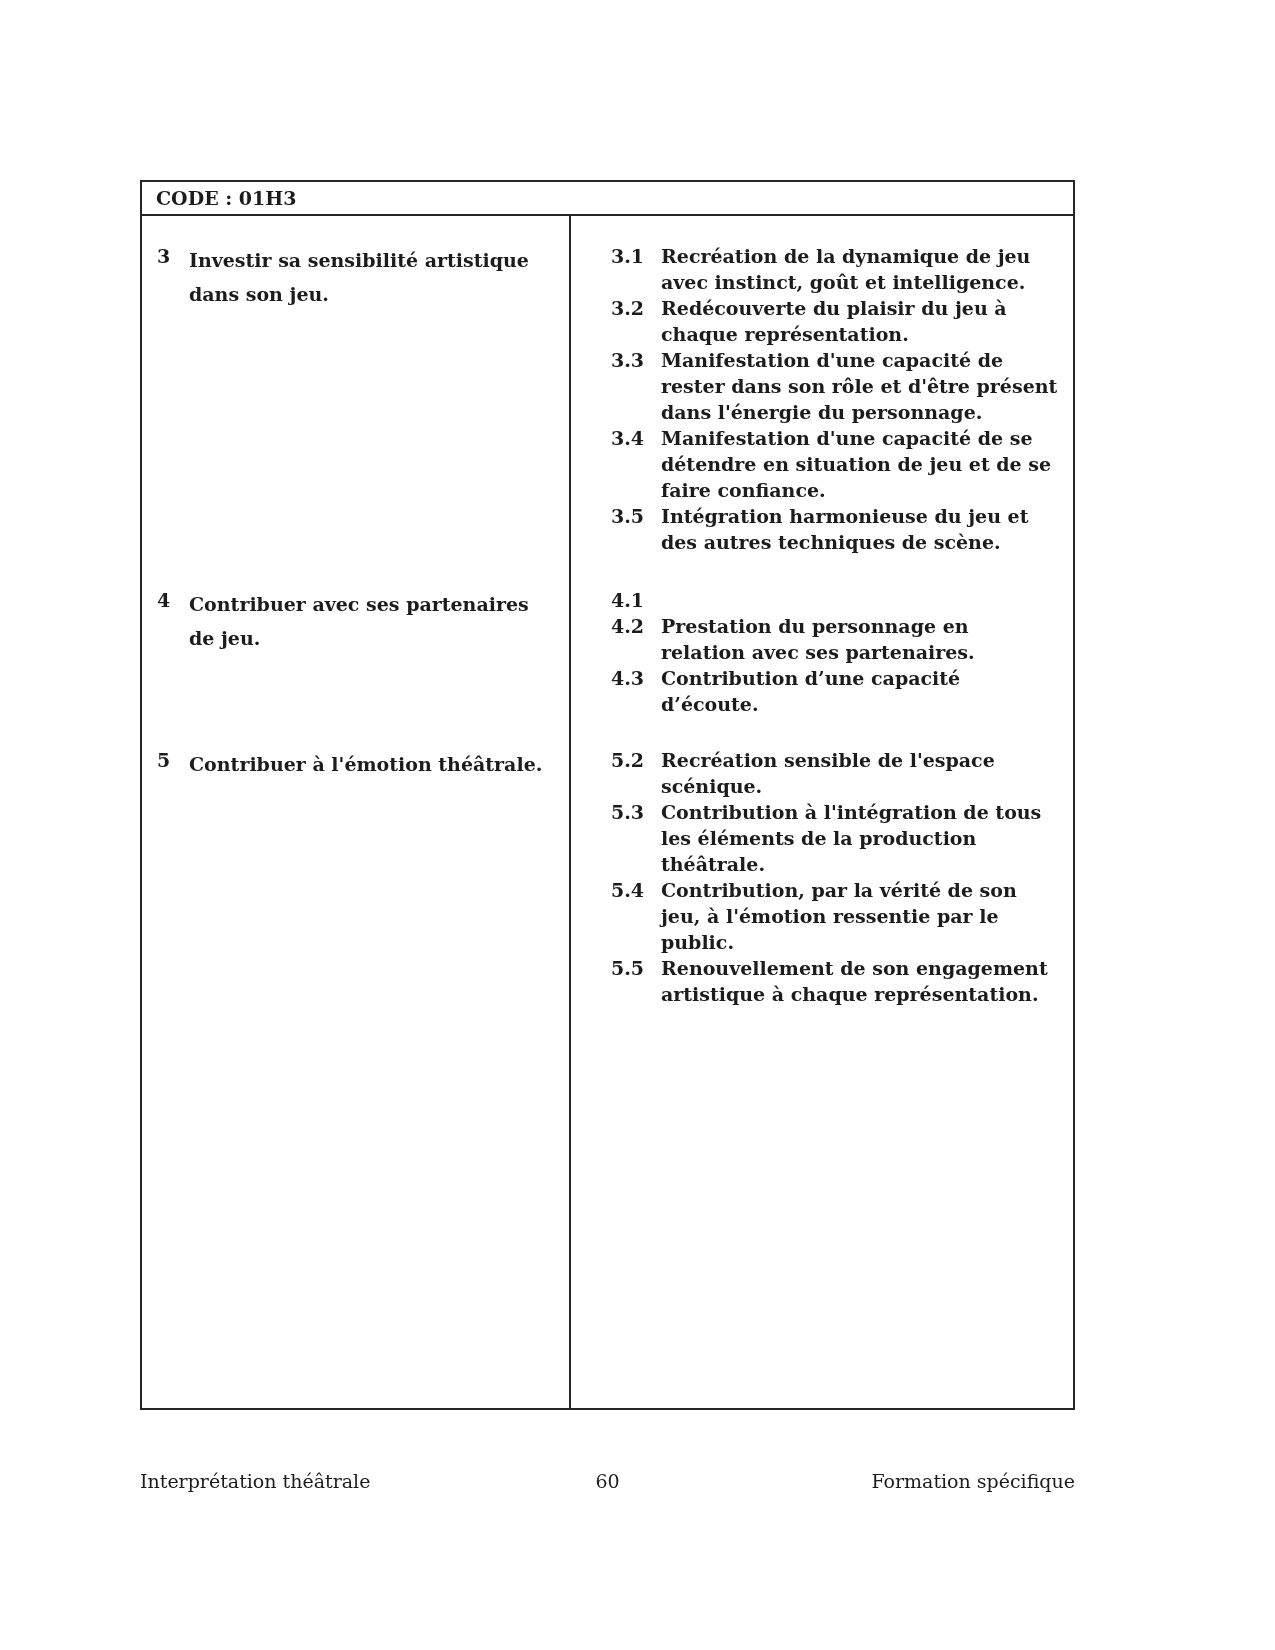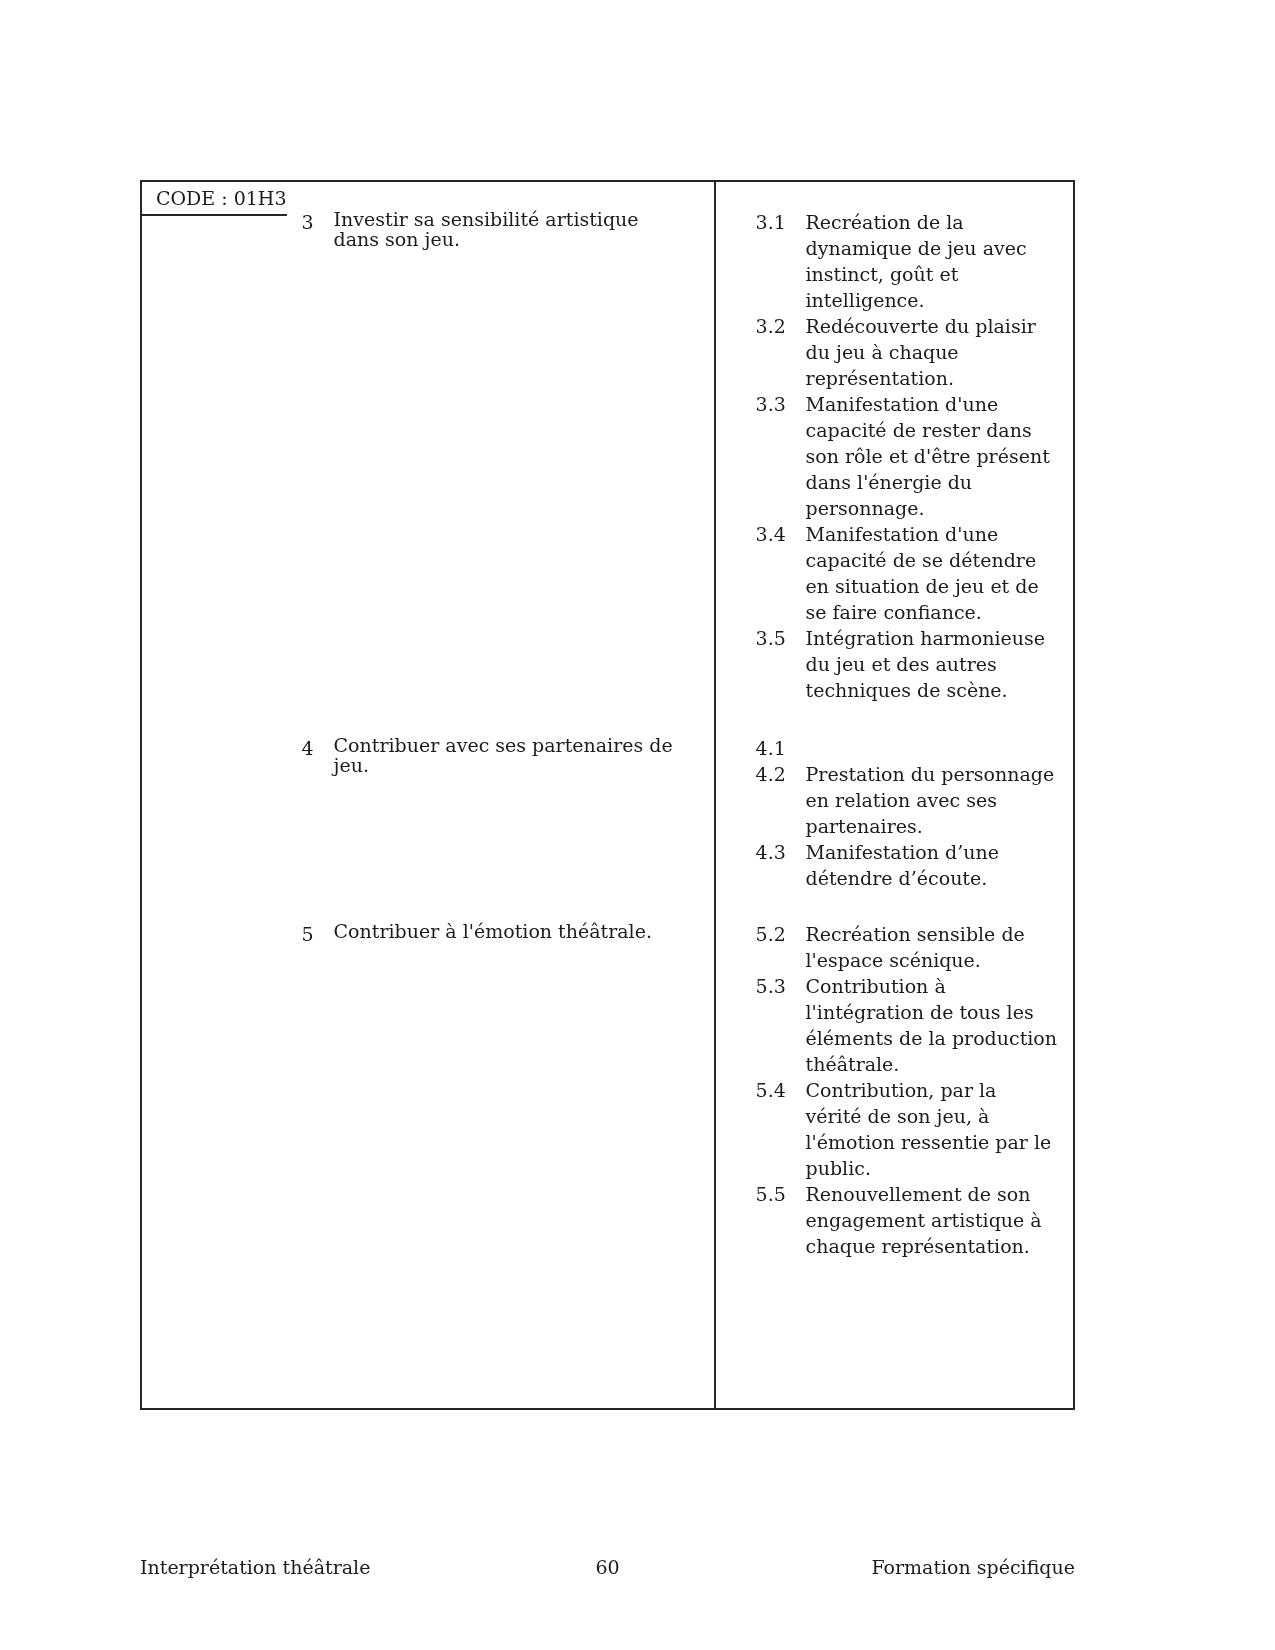--- a/index.html
+++ b/index.html
@@ -19,21 +19,22 @@
     overflow: hidden;
   }
   .doc-table {
     position: absolute;
     left: 140px;
     top: 180px;
     width: 935px;
     height: 1230px;
     border: 2px solid #262626;
     display: flex;
-    flex-direction: row;
+    flex-direction: column;
+    font-weight: bold;
   }
   .code-row {
     height: 34px;
     flex: none;
     border-bottom: 2px solid #262626;
     display: flex;
     align-items: center;
     padding-left: 14px;
     font-size: 19px;
   }
@@ -66,21 +67,21 @@
   }
   .comp-num {
     width: 32px;
     flex: none;
     font-size: 19px;
     line-height: 26px;
   }
   .comp-text {
     flex: 1;
     font-size: 19px;
-    line-height: 20px;
+    line-height: 34px;
   }
   .cell-right {
     flex: 1;
     padding-left: 14px;
     padding-right: 15px;
   }
   .crit {
     display: flex;
     align-items: flex-start;
     margin-left: 28px;
@@ -92,21 +93,21 @@
     line-height: 26px;
   }
   .crit-text {
     flex: 1;
     font-size: 19px;
     line-height: 26px;
   }
   .footer {
     position: absolute;
     left: 140px;
-    top: 1554px;
+    top: 1468px;
     width: 935px;
     display: flex;
     font-size: 19px;
     line-height: 26px;
   }
   .f-left  { flex: 1; text-align: left; }
   .f-center{ flex: 1; text-align: center; }
   .f-right { flex: 1; text-align: right; }
 </style>
 </head>
@@ -160,21 +161,21 @@
         <div class="cell-right">
           <div class="crit">
             <span class="crit-num">4.1</span>
           </div>
           <div class="crit">
             <span class="crit-num">4.2</span>
             <span class="crit-text">Prestation du personnage en relation avec ses partenaires.</span>
           </div>
           <div class="crit">
             <span class="crit-num">4.3</span>
-            <span class="crit-text">Manifestation d’une détendre d’écoute.</span>
+            <span class="crit-text">Contribution d’une capacité d’écoute.</span>
           </div>
         </div>
       </div>
 
       <div class="row-group g5">
         <div class="cell-left">
           <span class="comp-num">5</span>
           <span class="comp-text">Contribuer à l'émotion théâtrale.</span>
         </div>
         <div class="cell-right">

